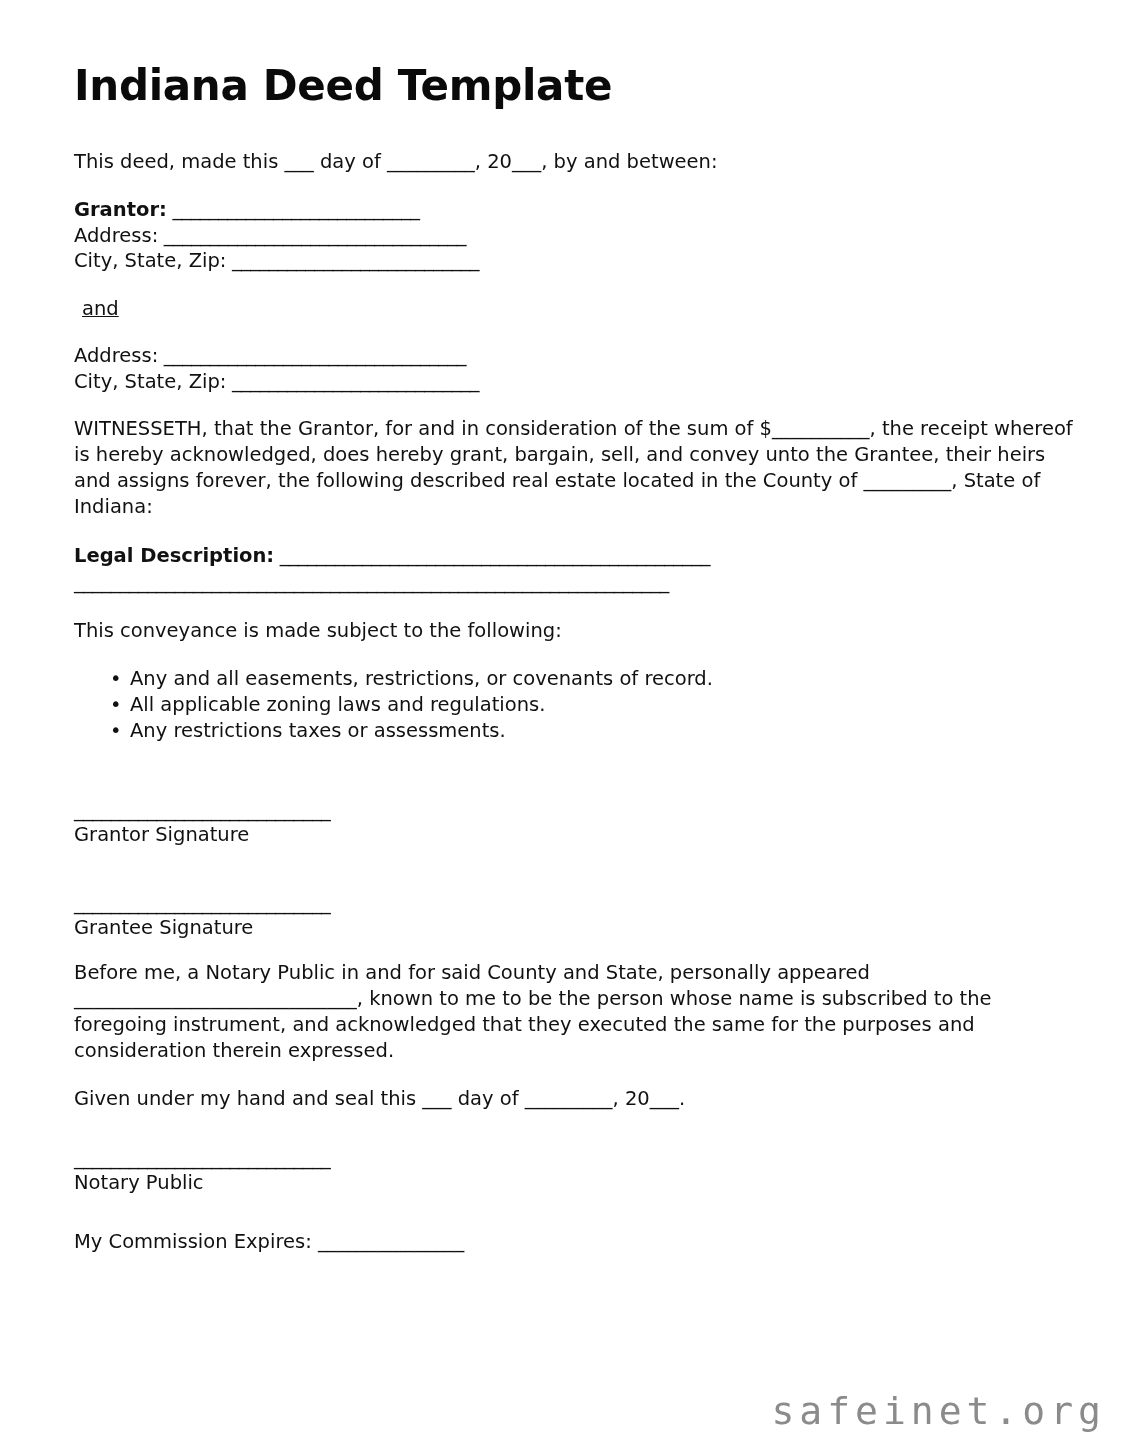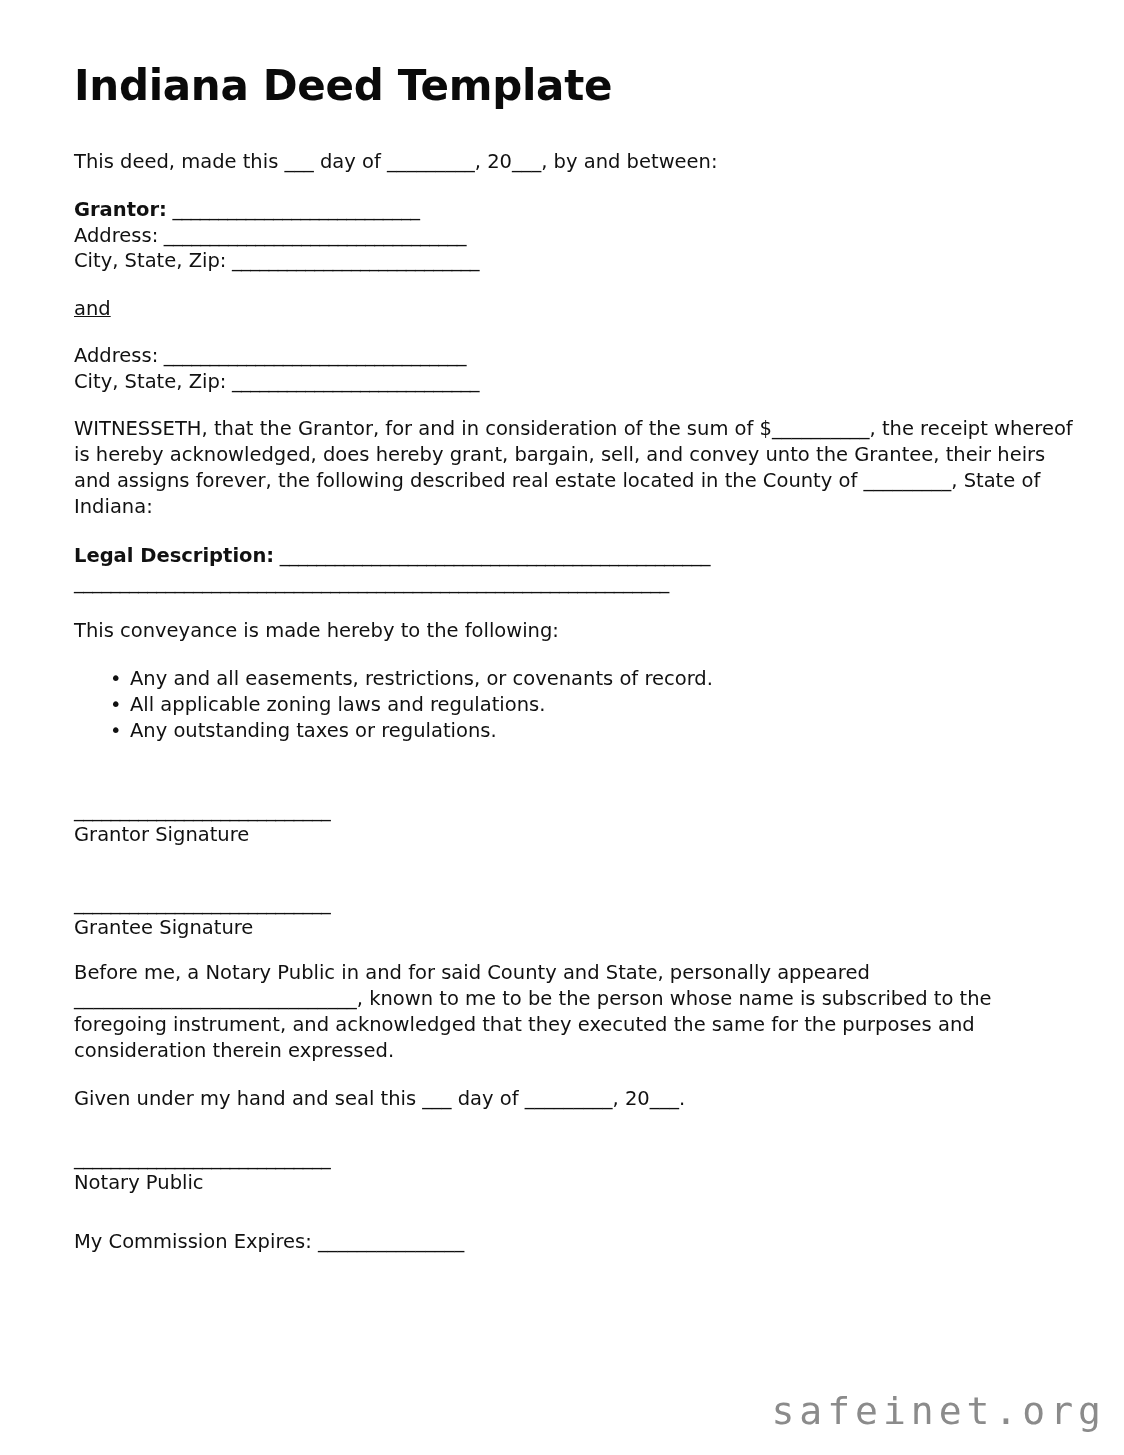--- a/index.html
+++ b/index.html
@@ -67,21 +67,21 @@
   }
   .blank {
     letter-spacing: -0.6px;
     font-size: 19.5px;
   }
 
   
   .and-line {
     font-size: 19.5px;
     line-height: 25.5px;
-    margin: 0 0 22px 0;
+    margin: 0 0 22px 8px;
     text-decoration: underline;
   }
 
   
   ul.subject-list {
     list-style: none;
     margin: 0 0 22px 0;
     padding: 0 0 0 36px;
   }
   ul.subject-list li {
@@ -172,26 +172,26 @@
       <div class="field-line"><span>City, State, Zip:</span><span class="blank"> ___________________________</span></div>
     </div>
 
     <p class="para">WITNESSETH, that the Grantor, for and in consideration of the sum of $__________, the receipt whereof is hereby acknowledged, does hereby grant, bargain, sell, and convey unto the Grantee, their heirs and assigns forever, the following described real estate located in the County of _________, State of Indiana:</p>
 
     <div class="field-block">
       <div class="legal-desc-line1"><span class="field-label-strong">Legal Description:</span><span class="blank"> _______________________________________________</span></div>
       <div class="legal-desc-line2">_________________________________________________________________</div>
     </div>
 
-    <p class="para">This conveyance is made hereby to the following:</p>
+    <p class="para">This conveyance is made subject to the following:</p>
 
     <ul class="subject-list">
       <li><span class="bullet">•</span><span>Any and all easements, restrictions, or covenants of record.</span></li>
       <li><span class="bullet">•</span><span>All applicable zoning laws and regulations.</span></li>
-      <li><span class="bullet">•</span><span>Any outstanding taxes or regulations.</span></li>
+      <li><span class="bullet">•</span><span>Any restrictions taxes or assessments.</span></li>
     </ul>
 
 
     <div class="spacer-lg"></div>
 
     <div class="sig-group">
       <div class="sig-rule">____________________________</div>
       <div class="sig-caption">Grantor Signature</div>
     </div>
 

